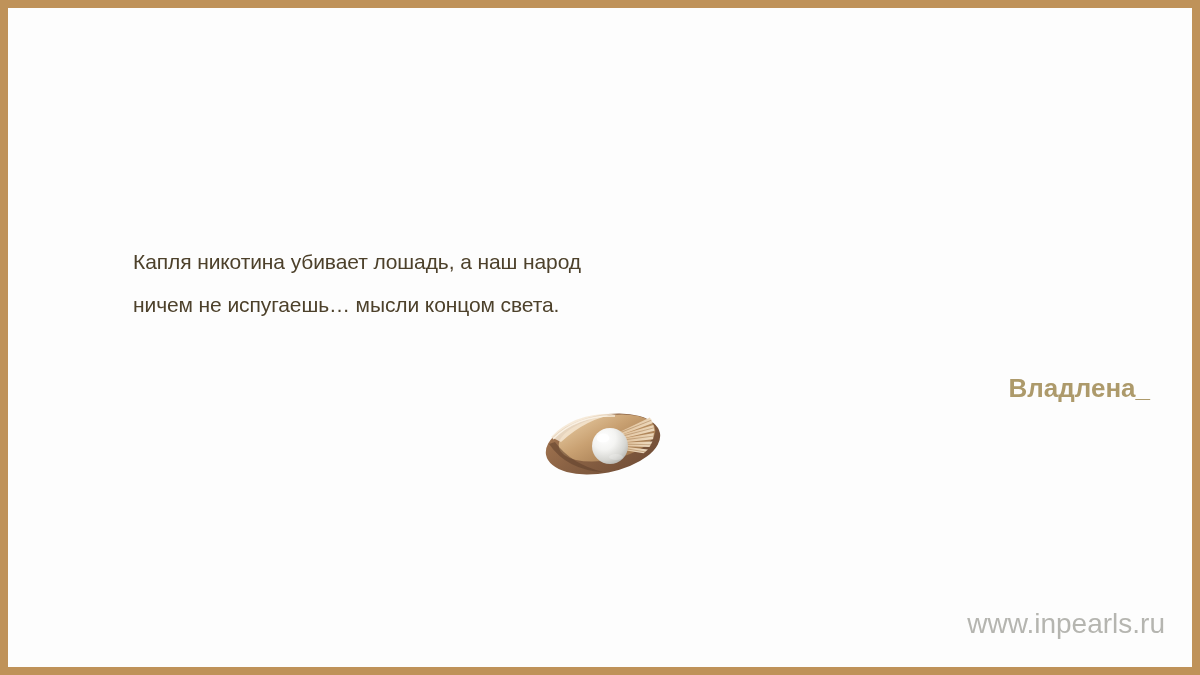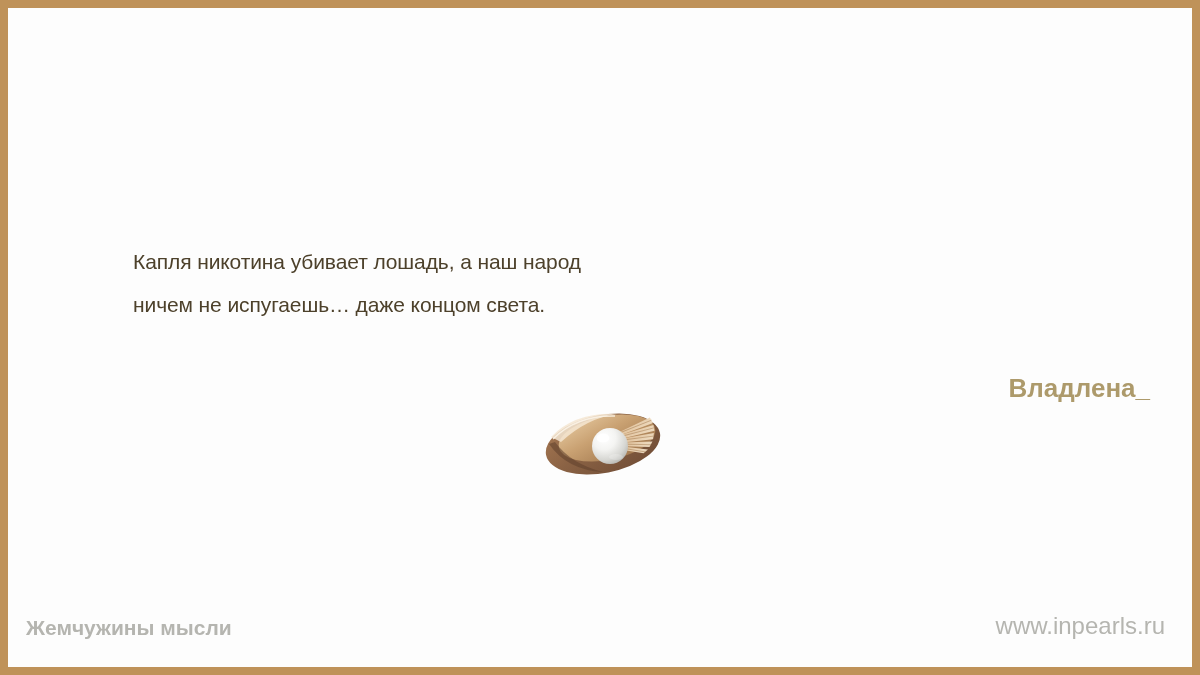--- a/index.html
+++ b/index.html
@@ -73,33 +73,33 @@
     bottom: 27px;
     font-size: 21px;
     font-weight: bold;
     color: #b5b5b0;
     white-space: nowrap;
   }
   #footer-right {
     position: absolute;
     right: 27px;
     bottom: 27px;
-    font-size: 24px;
+    font-size: 28px;
     color: #b5b5b0;
     white-space: nowrap;
   }
 </style>
 </head>
 <body>
 
 <div id="card">
 
   <div id="quote-block">
     <div class="quote-line">Капля никотина убивает лошадь, а наш народ</div>
-    <div class="quote-line">ничем не испугаешь… даже концом света.</div>
+    <div class="quote-line">ничем не испугаешь… мысли концом света.</div>
   </div>
 
   <div id="author">Владлена_</div>
 
   <div id="shell-figure">
     <svg viewBox="0 0 130 72" xmlns="http://www.w3.org/2000/svg" aria-hidden="true">
       <defs>
         <linearGradient id="shellOuter" x1="0" y1="0" x2="1" y2="1">
           <stop offset="0%" stop-color="#a97a53"></stop>
           <stop offset="45%" stop-color="#8a6244"></stop>
@@ -145,16 +145,15 @@
       <path d="M12 35 Q36 11 74 12" stroke="#fbf3e7" stroke-width="1.6" fill="none" opacity="0.9"></path>
 
       <path d="M8 40 Q26 66 62 68 Q30 60 14 38 Z" fill="#5e3f2c" opacity="0.55"></path>
 
       <circle cx="69" cy="42" r="18" fill="url(#pearlGrad)"></circle>
       <ellipse cx="62" cy="34" rx="6.5" ry="4.6" fill="#ffffff" opacity="0.85"></ellipse>
       <ellipse cx="75" cy="53" rx="7" ry="3" fill="#ffffff" opacity="0.22"></ellipse>
     </svg>
   </div>
 
-  <div id="footer-left">Жемчужины мысли</div>
   <div id="footer-right">www.inpearls.ru</div>
 
 </div>
 
 </body></html>

